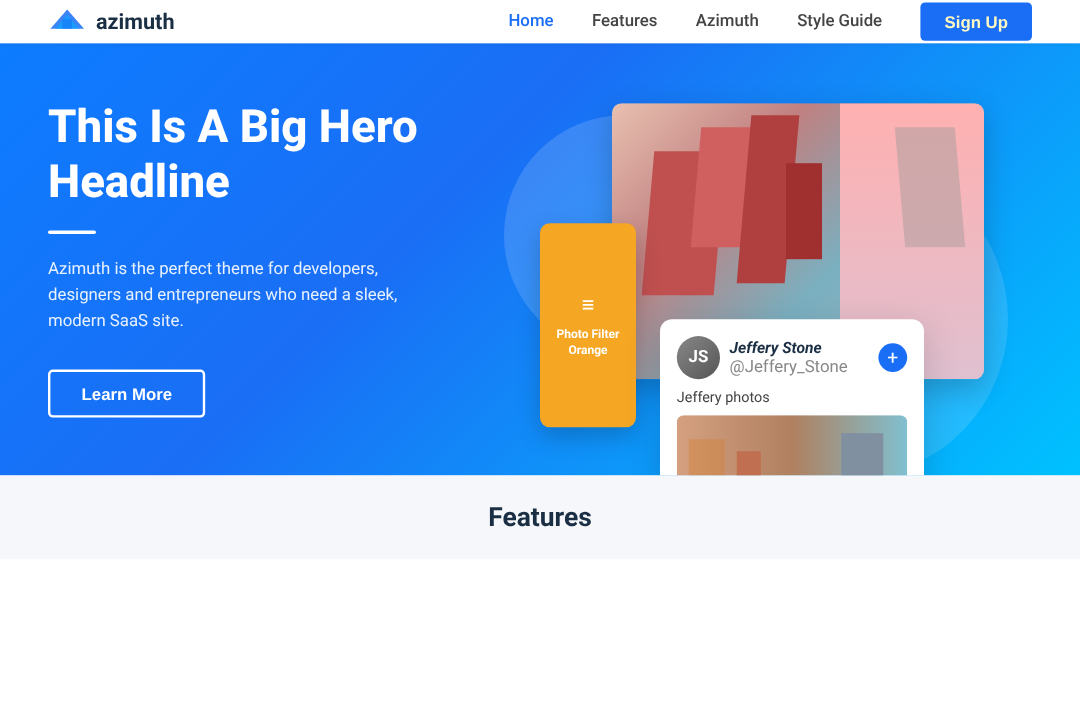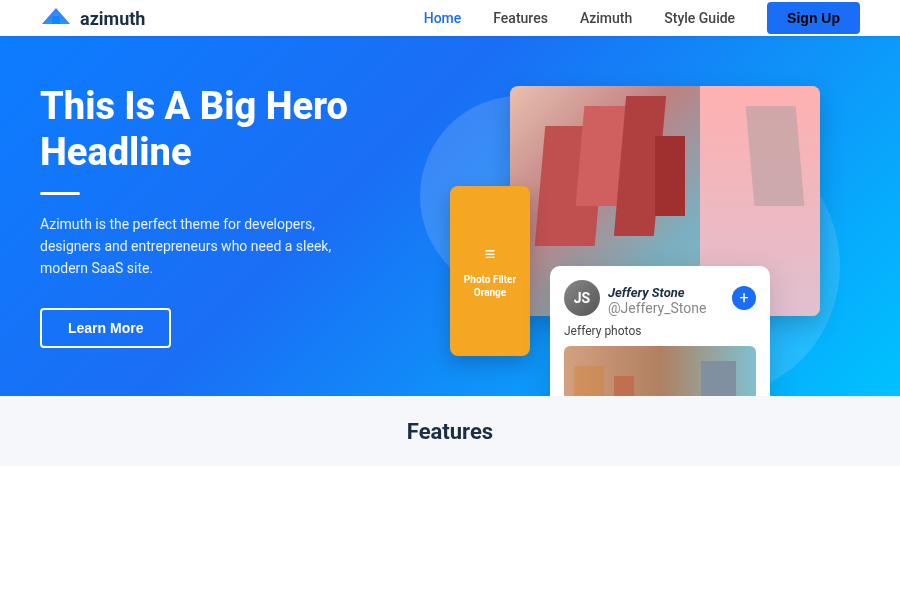--- a/index.html
+++ b/index.html
@@ -37,21 +37,21 @@
     }
     .nav-link {
       color: #444;
       text-decoration: none;
       font-size: 14px;
       font-weight: 500;
     }
     .nav-link.active { color: #1a6ef5; }
     .nav-signup {
       background: #1a6ef5;
-      color: #000000;
+      color: #fef9c3;
       border: none;
       border-radius: 4px;
       padding: 8px 20px;
       font-size: 14px;
       font-weight: 600;
       cursor: pointer;
     }
 
     
     .hero {
@@ -233,21 +233,21 @@
       padding: 14px;
     }
     .social-header {
       display: flex;
       align-items: center;
       justify-content: space-between;
       margin-bottom: 8px;
     }
     .social-user {
       display: flex;
-      align-items: flex-end;
+      align-items: center;
       gap: 8px;
     }
     .avatar {
       width: 36px; height: 36px;
       border-radius: 50%;
       background: linear-gradient(135deg, #888, #555);
       overflow: hidden;
       display: flex;
       align-items: center;
       justify-content: center;

